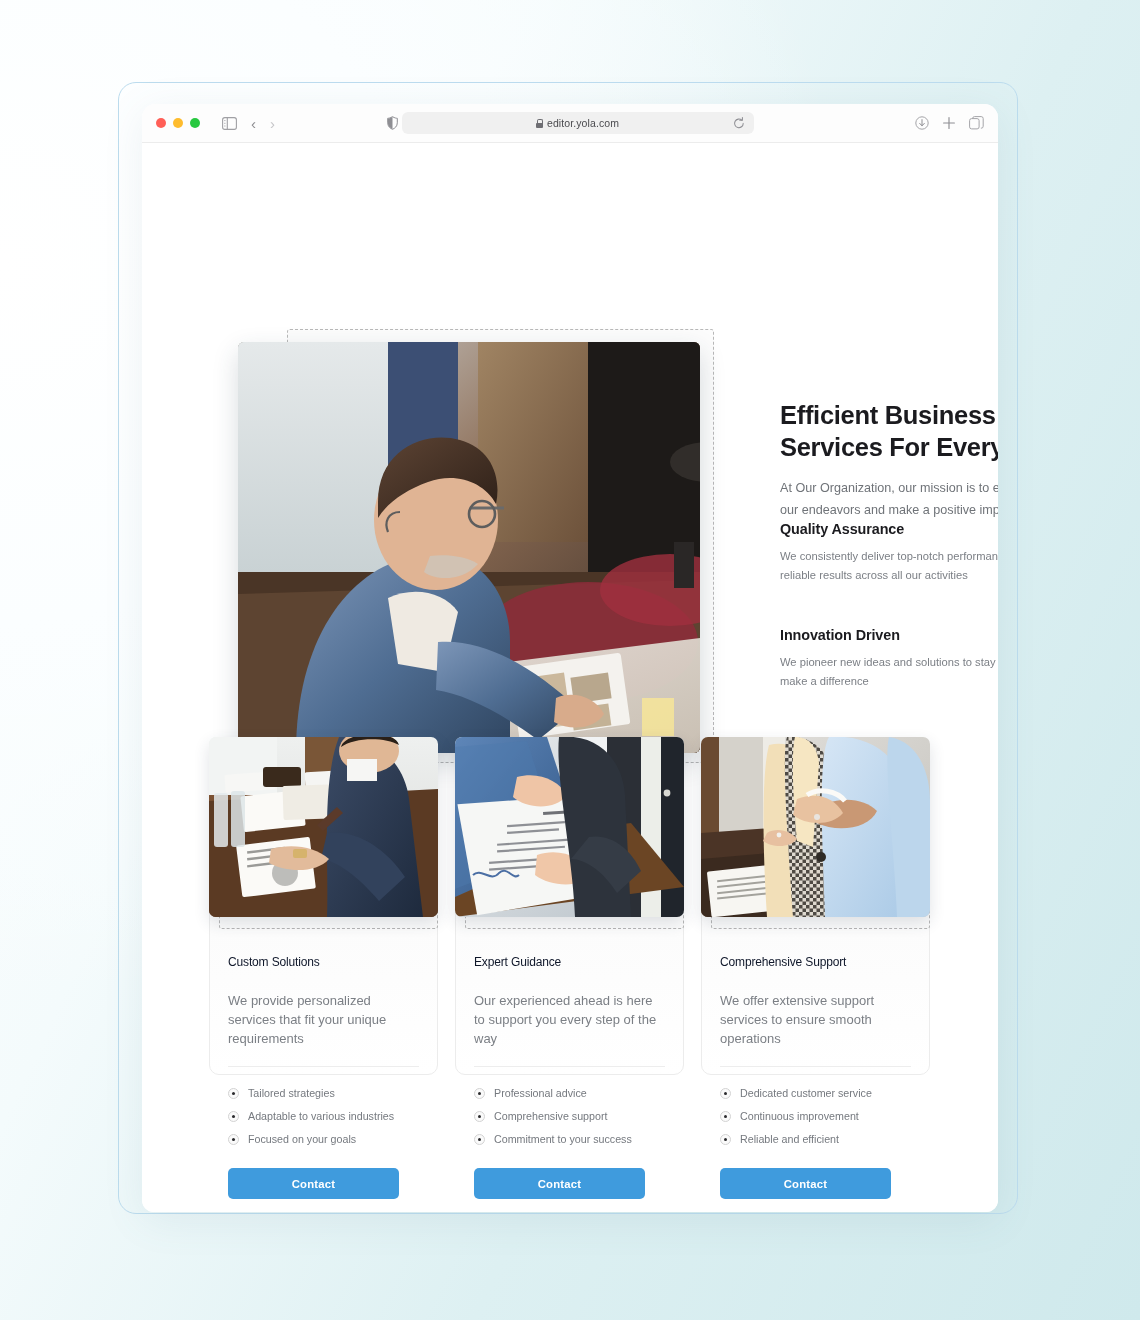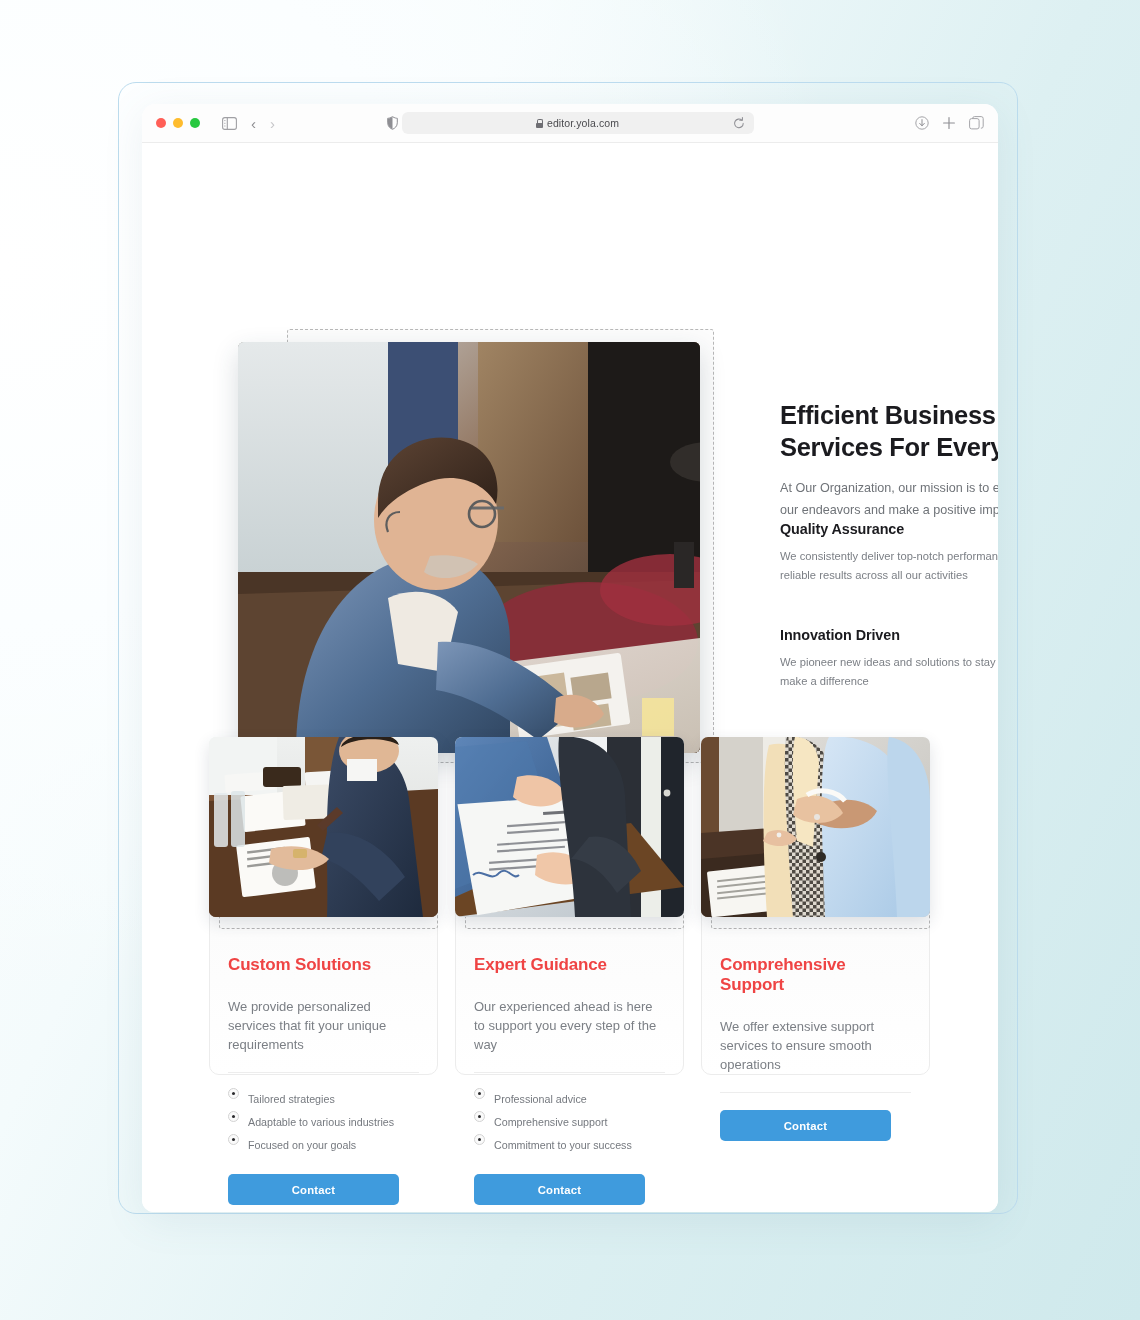--- a/index.html
+++ b/index.html
@@ -190,32 +190,32 @@
   }
   .card-img svg { display:block; width:100%; height:100%; }
 
   .card-body {
     position: absolute;
     left: 0; top: 180px;
     width: 229px;
     padding: 38px 19px 0 19px;
   }
   .card-title {
-    font-size: 17px; font-weight: 700; color: #ef4444; letter-spacing: -0.15px;
+    font-size: 12px; font-weight: 400; color: #0f172a; letter-spacing: -0.15px;
   }
   .card-desc {
     margin-top: 22px; font-size: 13px; line-height: 19px; color: #7b7f85;
   }
   .card-divider {
     margin-top: 18px;
     height: 1px; background: #ededed;
   }
   ul.card-list { list-style: none; margin-top: 15px; }
   ul.card-list li {
-    display: flex; align-items: flex-start; gap: 9px;
+    display: flex; align-items: center; gap: 9px;
     font-size: 10.7px; color: #75797f; line-height: 23px;
   }
   .bullet {
     flex: none;
     width: 11px; height: 11px; border-radius: 50%;
     border: 1px solid #d3d3d3;
     background: #fafafa;
     display: inline-flex; align-items: center; justify-content: center;
   }
   .bullet i {
@@ -578,19 +578,39 @@
             <path d="M106 58 C118 50 136 54 144 64" stroke="#fbfaf7" stroke-width="5" fill="none"></path>
             <circle cx="120" cy="120" r="5" fill="#2f2b26"></circle>
             <path d="M66 96 C76 90 90 94 96 102 C88 112 70 110 62 104 Z" fill="#e7c0a0"></path>
             <circle cx="78" cy="98" r="2.4" fill="#f2f0ec"></circle>
           </svg>
         </div>
         <div class="card-body">
           <div class="card-title">Comprehensive Support</div>
           <div class="card-desc">We offer extensive support services to ensure smooth operations</div>
           <div class="card-divider"></div>
+          <ul class="card-list">
+            <li>
+                <span class="bullet">
+                  <i></i>
+                </span>
+                <span>Dedicated customer service</span>
+              </li>
+            <li>
+                <span class="bullet">
+                  <i></i>
+                </span>
+                <span>Continuous improvement</span>
+              </li>
+            <li>
+                <span class="bullet">
+                  <i></i>
+                </span>
+                <span>Reliable and efficient</span>
+              </li>
+          </ul>
           <button class="contact-btn">Contact</button>
         </div>
       </div>
 
     </div>
   </div>
 </div>
 
 </body></html>

